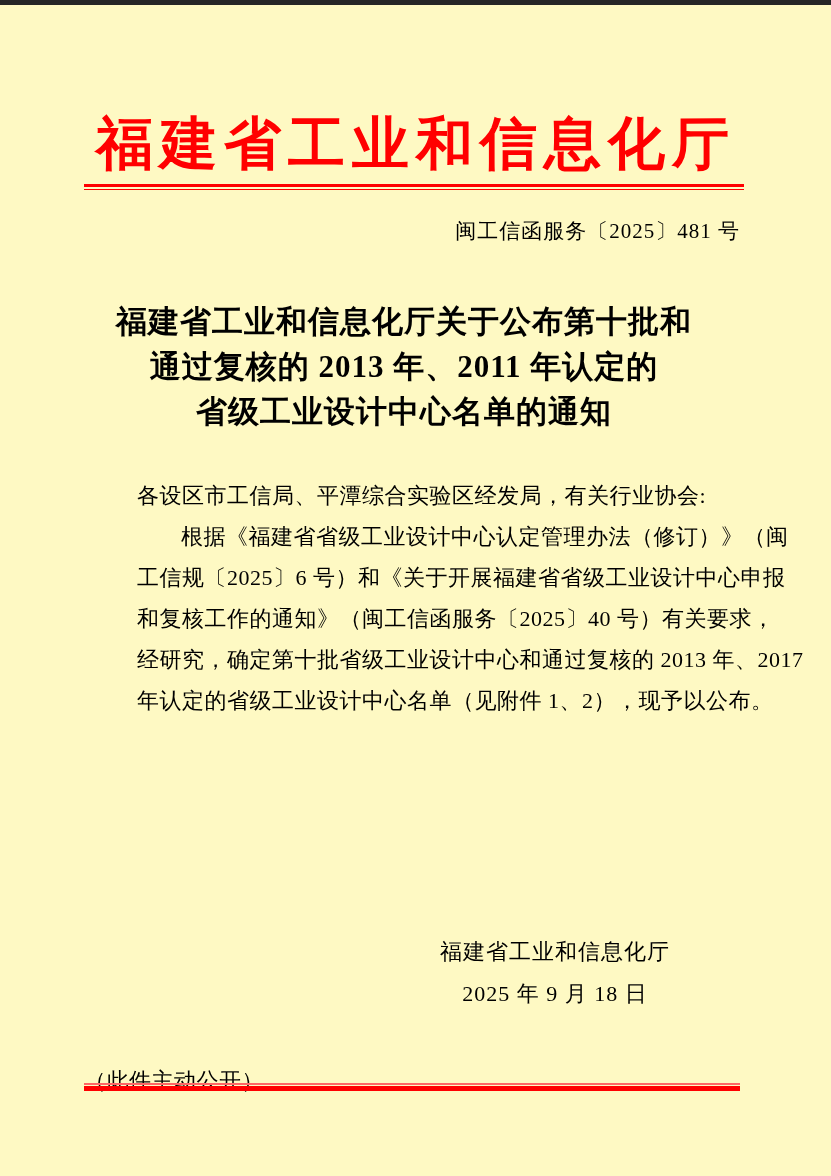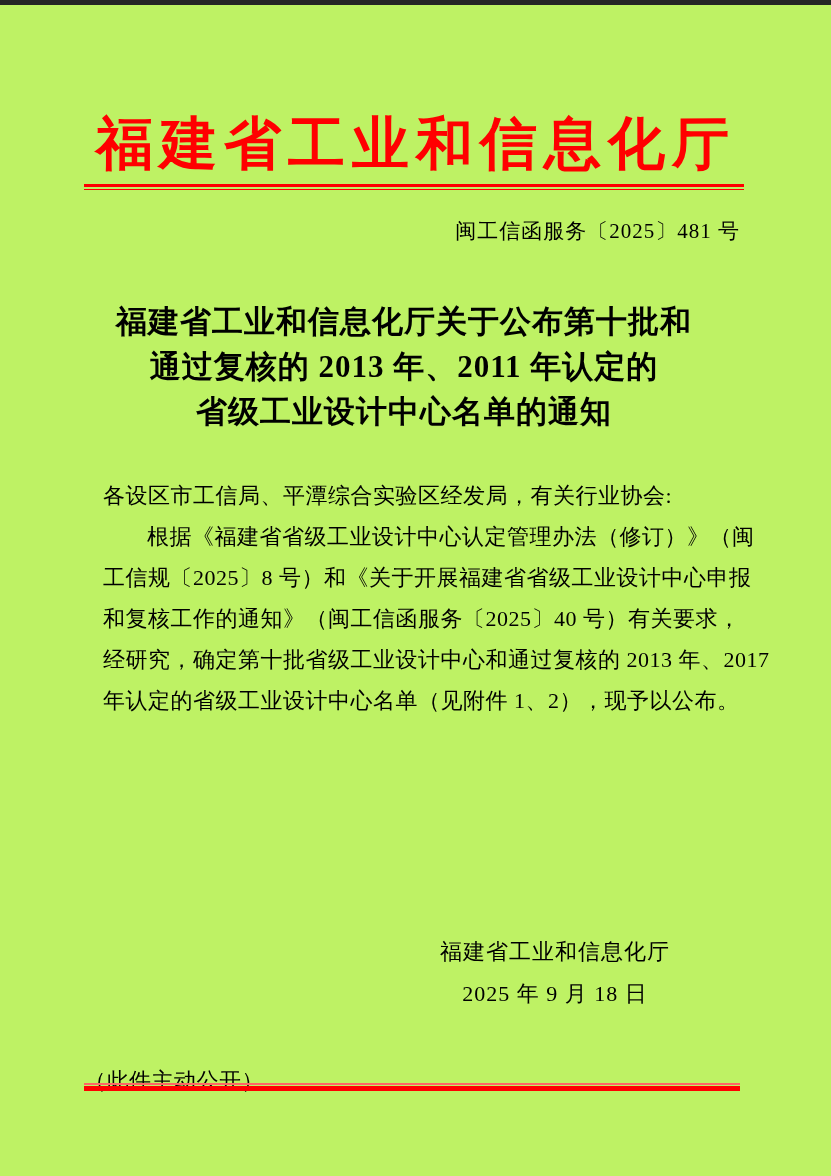--- a/index.html
+++ b/index.html
@@ -4,21 +4,21 @@
 <style>
   html, body {
     margin: 0;
     padding: 0;
     background: #ffffff;
   }
   .page {
     position: relative;
     width: 831px;
     height: 1176px;
-    background: #bef264;
+    background: #fef9c3;
     font-family: "Liberation Serif", "DejaVu Serif", serif;
     color: #000000;
     overflow: hidden;
   }
   .top-bar {
     position: absolute;
     top: 0; left: 0;
     width: 831px; height: 5px;
     background: #262626;
   }
@@ -67,20 +67,21 @@
     position: absolute;
     top: 475px;
     left: 103px;
     width: 648px;
     font-size: 22px;
     line-height: 41px;
     letter-spacing: 0.5px;
   }
   .body-line {
     white-space: nowrap;
+    margin-left: 34px;
   }
   .body-line.indent {
     padding-left: 44px;
   }
   .attachments {
     position: absolute;
     top: 764px;
     left: 103px;
     width: 648px;
     font-size: 22px;
@@ -137,21 +138,21 @@
 
   <div class="doc-title">
     <div class="title-line">福建省工业和信息化厅关于公布第十批和</div>
     <div class="title-line">通过复核的 2013 年、2011 年认定的</div>
     <div class="title-line">省级工业设计中心名单的通知</div>
   </div>
 
   <div class="body-block">
     <div class="body-line">各设区市工信局、平潭综合实验区经发局，有关行业协会:</div>
     <div class="body-line indent">根据《福建省省级工业设计中心认定管理办法（修订）》（闽</div>
-    <div class="body-line">工信规〔2025〕8 号）和《关于开展福建省省级工业设计中心申报</div>
+    <div class="body-line">工信规〔2025〕6 号）和《关于开展福建省省级工业设计中心申报</div>
     <div class="body-line">和复核工作的通知》（闽工信函服务〔2025〕40 号）有关要求，</div>
     <div class="body-line">经研究，确定第十批省级工业设计中心和通过复核的 2013 年、2017</div>
     <div class="body-line">年认定的省级工业设计中心名单（见附件 1、2），现予以公布。</div>
   </div>
 
 
   <div class="signature">
     <div>福建省工业和信息化厅</div>
     <div>2025 年 9 月 18 日</div>
   </div>

